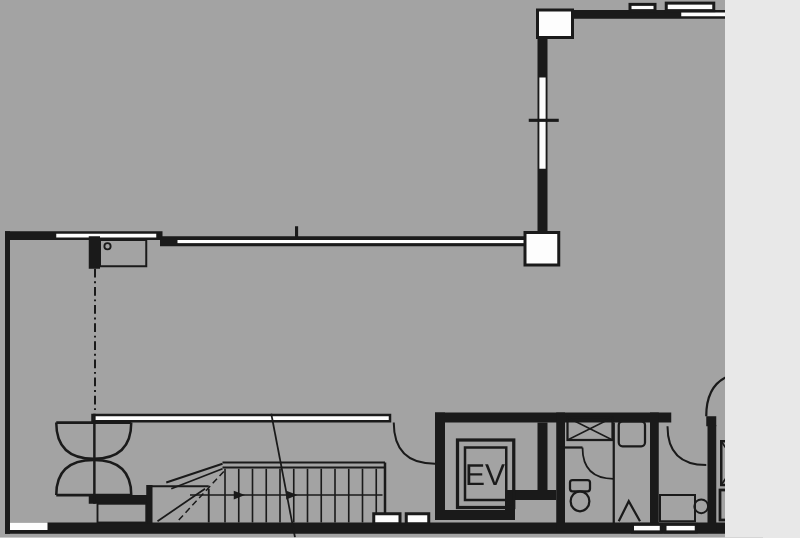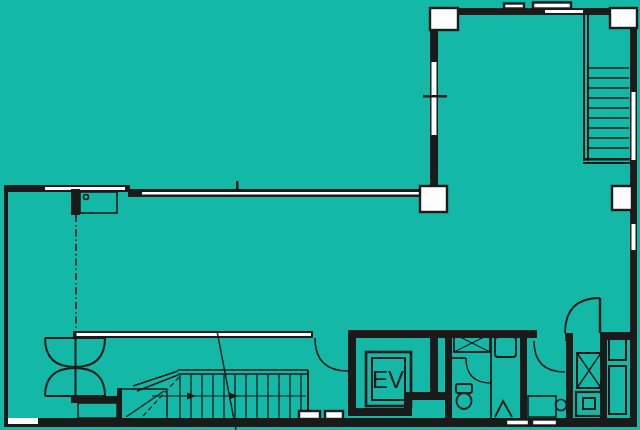--- a/index.html
+++ b/index.html
@@ -1,16 +1,16 @@
 <!DOCTYPE html>
 <html><head>
 <meta charset="utf-8">
 <style>
   html,body{margin:0;padding:0;background:#e8e8e8;}
-  #stage{position:relative;width:640px;height:430px;background:#14b8a6;overflow:hidden;
+  #stage{position:relative;width:580px;height:430px;background:#a3a3a3;overflow:hidden;
          font-family:"Liberation Sans", sans-serif;}
   svg{display:block;}
   .w{fill:#1a1a1a;stroke:none;}                 
   .wh{fill:#fdfdfd;stroke:none;}                
   .pier{fill:#fdfdfd;stroke:#1a1a1a;stroke-width:2.4;}
   .s{fill:none;stroke:#1a1a1a;}
   .fix{fill:none;stroke:#1a1a1a;stroke-width:1.8;}
   line{stroke:#1a1a1a;}
   .evtxt{fill:#1a1a1a;font-family:"Liberation Sans",sans-serif;font-size:24px;}
 </style>

